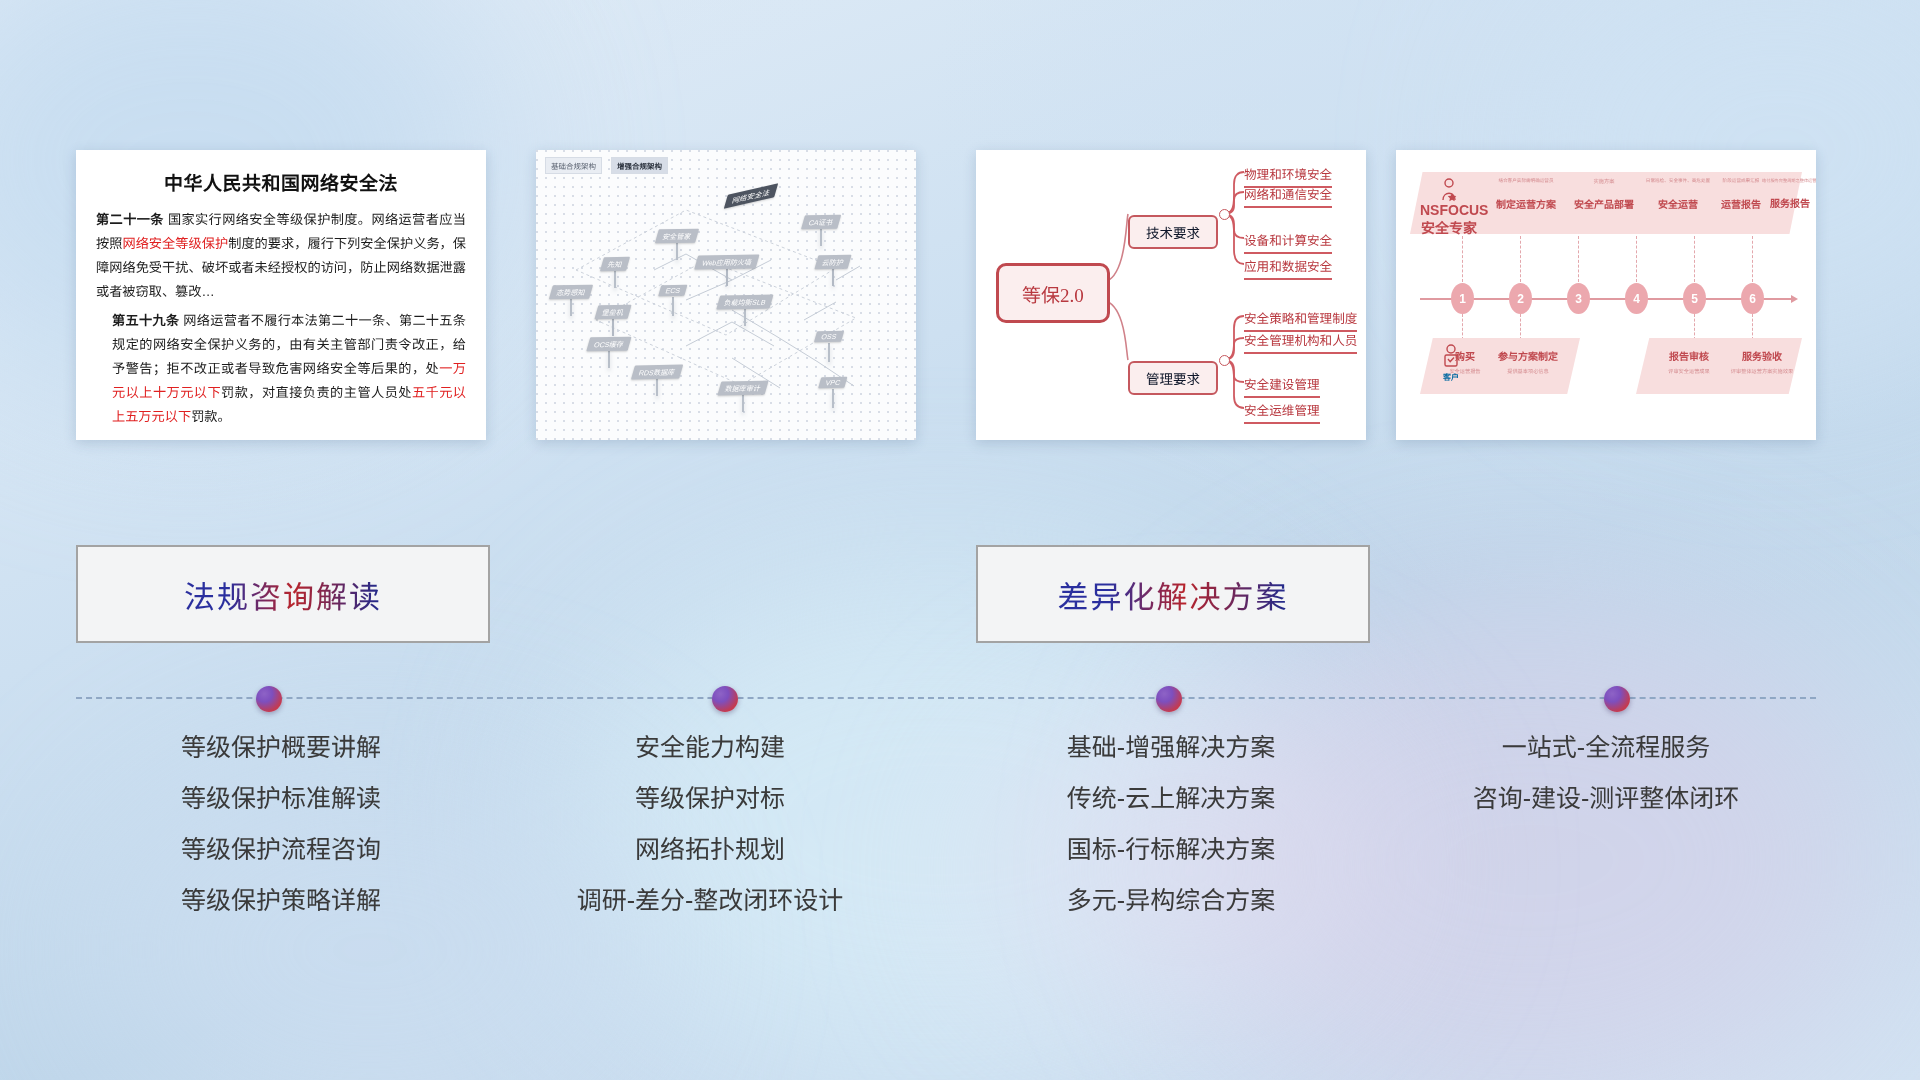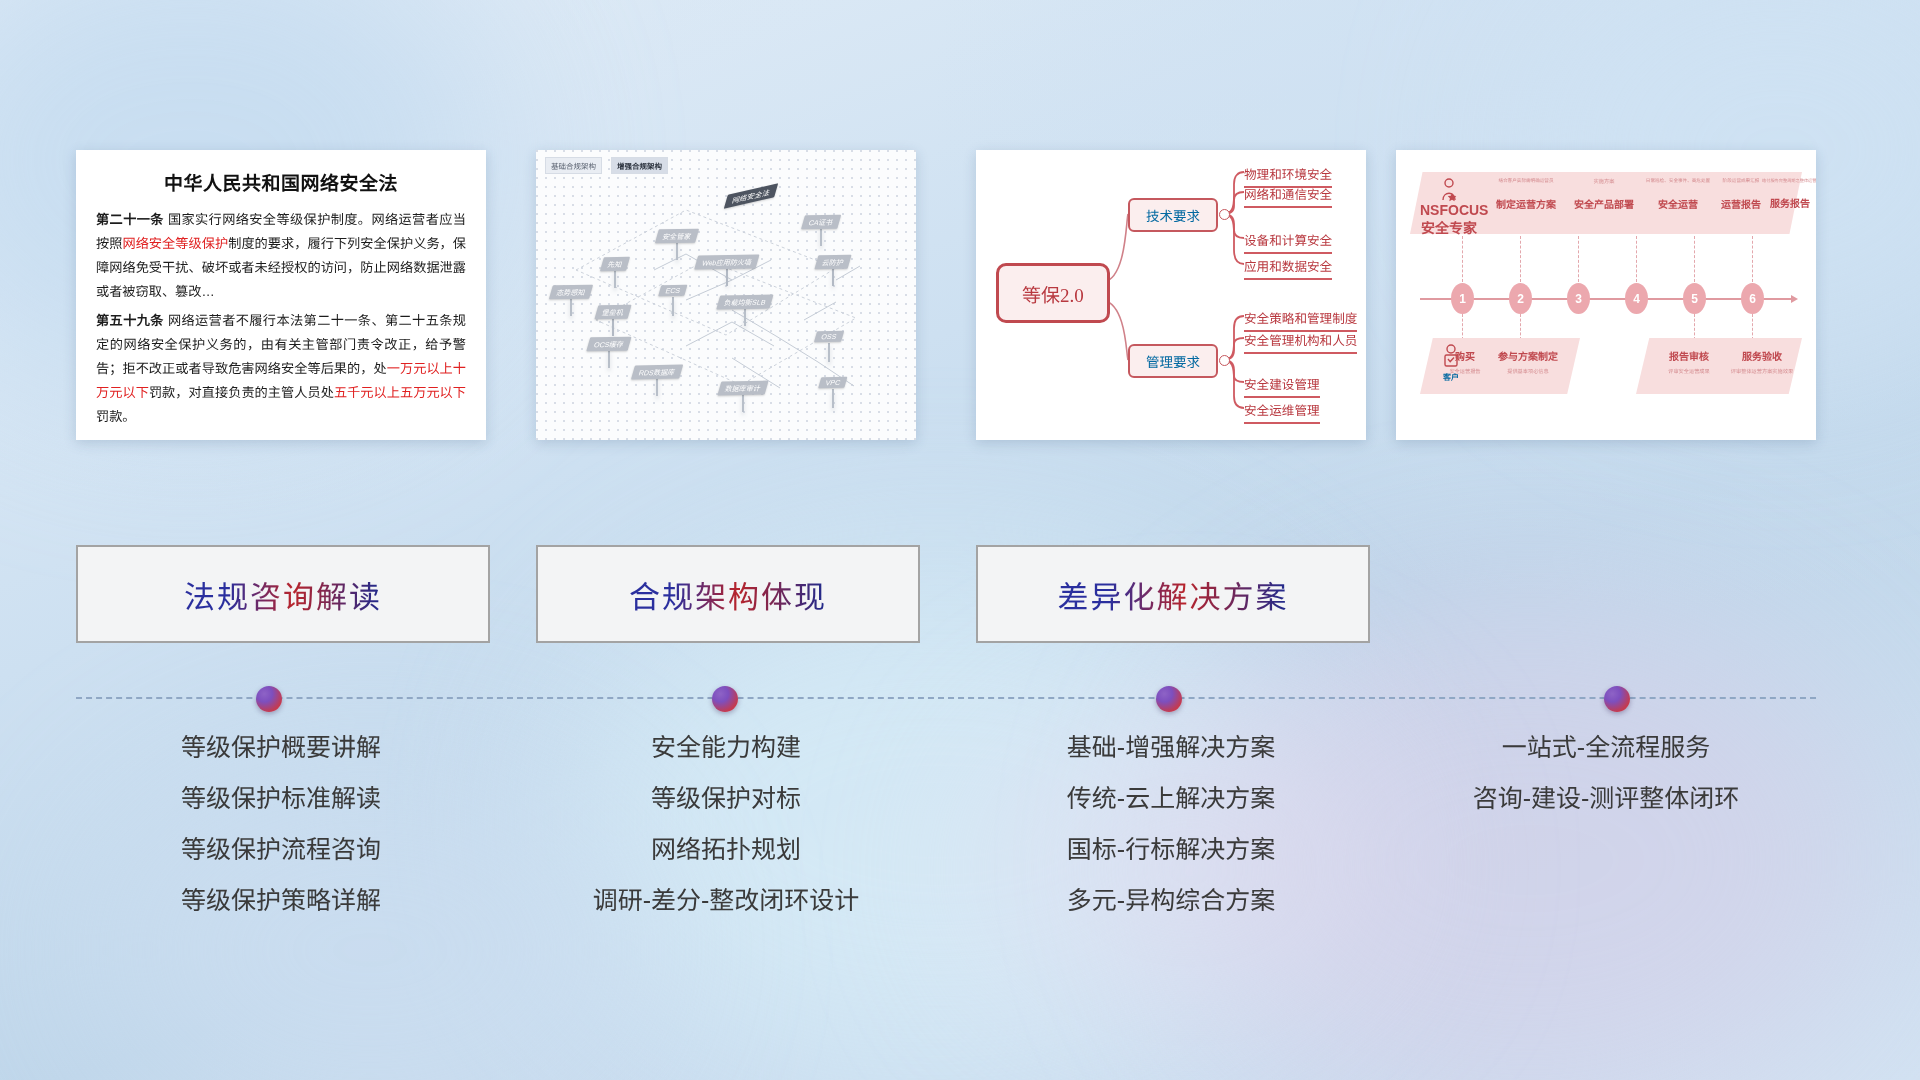--- a/index.html
+++ b/index.html
@@ -38,21 +38,21 @@
   .card.c3{left:976px;width:390px;height:290px;}
   .card.c4{left:1396px;width:420px;height:290px;}
 
   
   .law{padding:18px 20px 0 20px;box-sizing:border-box;height:100%;}
   .law-title{text-align:center;font-weight:bold;font-size:19px;color:#111;
              letter-spacing:.5px;margin-bottom:13px;}
   .law-p{font-size:13.2px;line-height:1.82;color:#1c1c1c;text-align:justify;}
   .law-p b{font-weight:bold;}
   .law-p .hl{color:#e02020;}
-  .law-p + .law-p{margin-top:5px;}
+  .law-p + .law-p{margin-top:5px;margin-left:16px;}
 
   
   .arch{position:relative;width:100%;height:100%;overflow:hidden;
         background:
           radial-gradient(circle at 1px 1px,#d8dde6 1px,transparent 1px) 0 0/9px 9px,
           #fbfcfd;}
   .arch-tabs{position:absolute;left:9px;top:7px;display:flex;gap:9px;z-index:4;}
   .arch-tab{font-size:7.5px;color:#5a6270;background:#e9edf3;padding:2px 5px;
             border:1px solid #d6dce5;}
   .arch-tab.active{background:#d7dde7;color:#2e3540;font-weight:bold;}
@@ -68,22 +68,22 @@
               border:1px solid #b2b9c4;box-shadow:0 3px 4px rgba(90,100,120,.22);}
 
   
   .mind{position:relative;width:100%;height:100%;background:#fff;}
   .mroot{position:absolute;left:20px;top:113px;width:108px;height:54px;
          border:3px solid #c0494f;border-radius:10px;background:#fbeeee;
          display:flex;align-items:center;justify-content:center;
          font-size:19px;color:#b8383f;font-family:"Liberation Serif","DejaVu Serif",serif;}
   .mbranch{position:absolute;width:86px;height:30px;border:2px solid #c5585e;
            border-radius:6px;background:#fbeeee;display:flex;align-items:center;
-           justify-content:center;font-size:13.5px;color:#0369a1;
-           font-family:"Liberation Serif","DejaVu Serif",serif;}
+           justify-content:center;font-size:13.5px;color:#0f172a;
+           font-family:"Liberation Serif","DejaVu Serif",serif;margin-top:17px;}
   .mbranch.b-tech{left:152px;top:48px;}
   .mbranch.b-mgmt{left:152px;top:194px;}
   .mleaf{position:absolute;font-size:12.6px;color:#b8383f;white-space:nowrap;
          font-family:"Liberation Serif","DejaVu Serif",serif;
          padding-bottom:3px;border-bottom:2px solid #cf5a61;}
   .mdot{position:absolute;width:9px;height:9px;border:1.5px solid #c5585e;
         border-radius:50%;background:#fff;}
   .mind svg{position:absolute;left:0;top:0;}
 
   
@@ -137,21 +137,21 @@
          box-shadow:0 2px 5px rgba(60,40,90,.35);}
   .anode.a1{left:256px;}
   .anode.a2{left:712px;}
   .anode.a3{left:1156px;}
   .anode.a4{left:1604px;}
 
   
   .cols{position:absolute;left:0;top:735px;width:1920px;height:240px;}
   .col{position:absolute;top:0;text-align:center;}
   .col.k1{left:76px;width:410px;}
-  .col.k2{left:536px;width:380px;}
+  .col.k2{left:520px;width:380px;}
   .col.k3{left:976px;width:390px;}
   .col.k4{left:1396px;width:420px;}
   .col .li{font-size:25px;color:#3a3a3a;line-height:1;margin-bottom:26px;
            font-family:"Liberation Sans","DejaVu Sans",sans-serif;}
 </style>
 </head>
 <body>
 
 <div class="bg">
   <div class="bg-base"></div>
@@ -391,23 +391,20 @@
           <div class="sub">评审整体运营方案实施效果</div>
         </div>
       </div>
     </div>
   </div>
 
   <div class="titles">
     <div class="tbox t1">
       <span class="tx">法规咨询解读</span>
     </div>
-    <div class="tbox t2">
-      <span class="tx">合规架构体现</span>
-    </div>
     <div class="tbox t3">
       <span class="tx">差异化解决方案</span>
     </div>
   </div>
 
   <div class="axis"></div>
   <div class="anode a1"></div>
   <div class="anode a2"></div>
   <div class="anode a3"></div>
   <div class="anode a4"></div>

